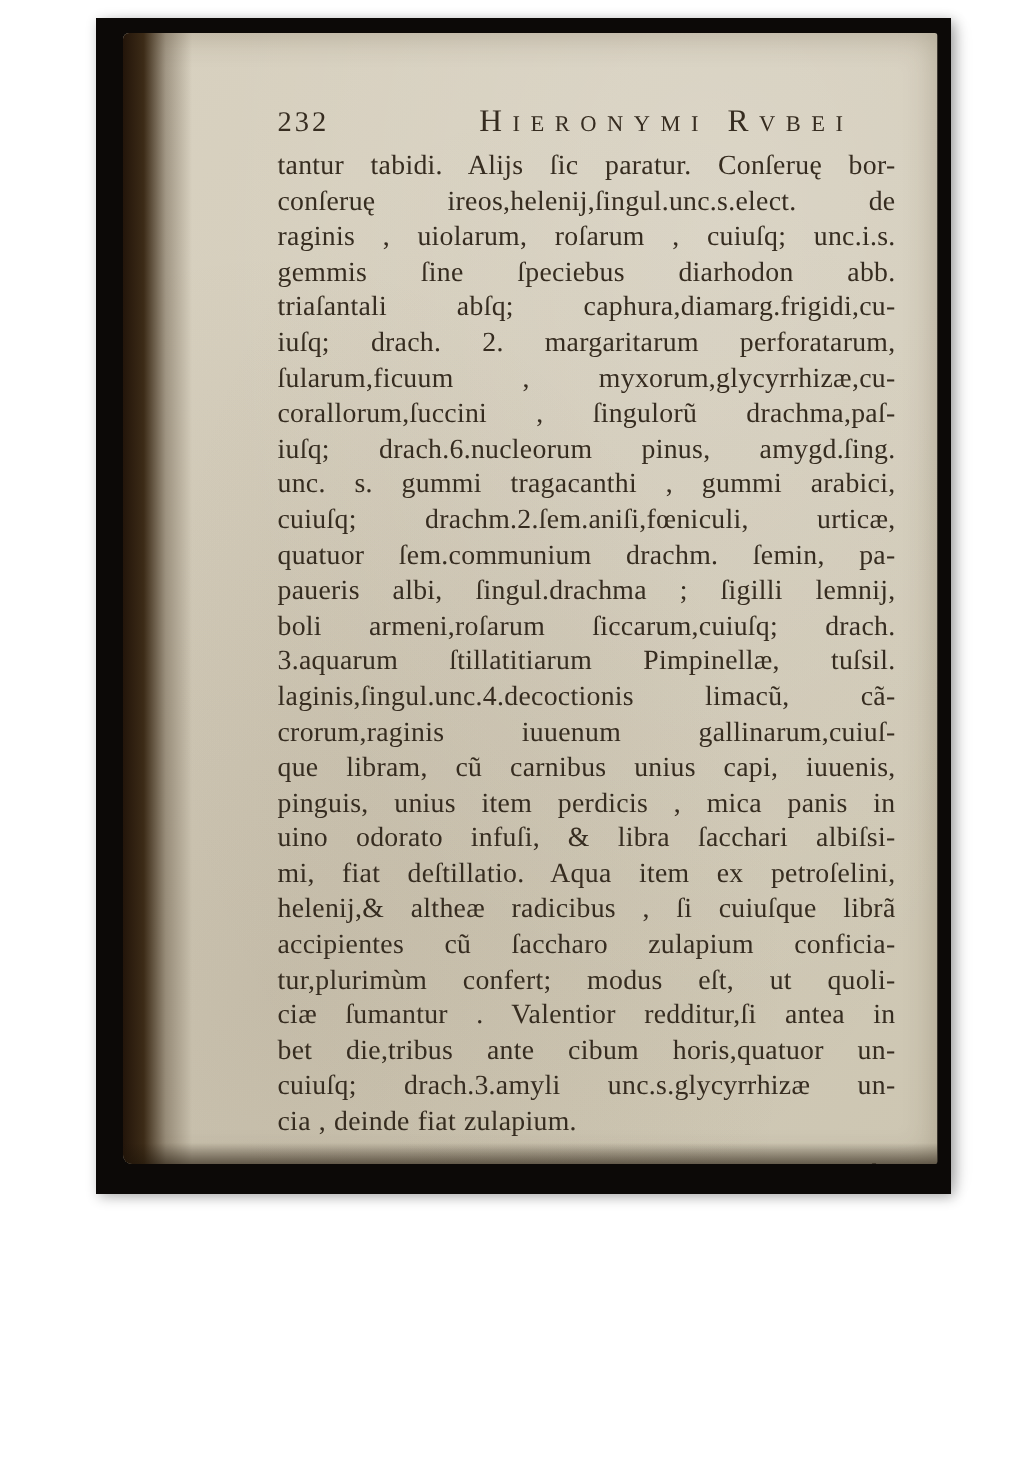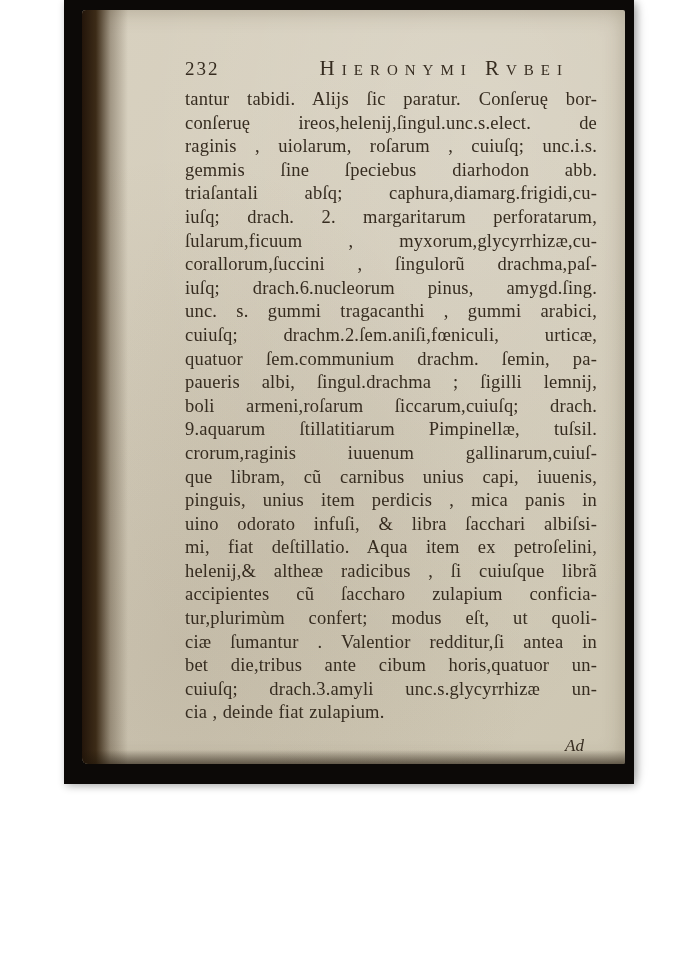--- a/index.html
+++ b/index.html
@@ -8,21 +8,21 @@
     --paper:#d3ccba;
     --ink:#362c20;
     --gutter:#23150a;
   }
   *{margin:0;padding:0;box-sizing:border-box;}
   html,body{width:690px;height:976px;overflow:hidden;background:var(--backdrop);}
   body{font-family:"Liberation Serif","DejaVu Serif",serif;position:relative;}
 
   
   .photo{
-    position:absolute;left:64px;top:0;width:570px;height:784px;
+    position:absolute;left:64px;top:12px;width:570px;height:784px;
     background:var(--frame);
     box-shadow:2px 2px 8px rgba(0,0,0,0.30), 8px 0 12px -6px rgba(0,0,0,0.18);
   }
 
   
   .page{
     position:absolute;left:18px;top:10px;right:9px;bottom:20px;
     background:
       radial-gradient(ellipse at 72% 18%, rgba(255,255,255,0.16), transparent 60%),
       radial-gradient(ellipse at 18% 85%, rgba(92,72,44,0.12), transparent 55%),
@@ -112,21 +112,22 @@
           <div class="line">triaſantali abſq; caphura,diamarg.frigidi,cu-</div>
           <div class="line">iuſq; drach. 2. margaritarum perforatarum,</div>
           <div class="line">ſularum,ficuum , myxorum,glycyrrhizæ,cu-</div>
           <div class="line">corallorum,ſuccini , ſingulorũ drachma,paſ-</div>
           <div class="line">iuſq; drach.6.nucleorum pinus, amygd.ſing.</div>
           <div class="line">unc. s. gummi tragacanthi , gummi arabici,</div>
           <div class="line">cuiuſq; drachm.2.ſem.aniſi,fœniculi, urticæ,</div>
           <div class="line">quatuor ſem.communium drachm. ſemin, pa-</div>
           <div class="line">paueris albi, ſingul.drachma ; ſigilli lemnij,</div>
           <div class="line">boli armeni,roſarum ſiccarum,cuiuſq; drach.</div>
-          <div class="line">9.aquarum ſtillatitiarum Pimpinellæ, tuſsil.</div>
+          <div class="line">3.aquarum ſtillatitiarum Pimpinellæ, tuſsil.</div>
+          <div class="line">laginis,ſingul.unc.4.decoctionis limacũ, cã-</div>
           <div class="line">crorum,raginis iuuenum gallinarum,cuiuſ-</div>
           <div class="line">que libram, cũ carnibus unius capi, iuuenis,</div>
           <div class="line">pinguis, unius item perdicis , mica panis in</div>
           <div class="line">uino odorato infuſi, &amp; libra ſacchari albiſsi-</div>
           <div class="line">mi, fiat deſtillatio. Aqua item ex petroſelini,</div>
           <div class="line">helenij,&amp; altheæ radicibus , ſi cuiuſque librã</div>
           <div class="line">accipientes cũ ſaccharo zulapium conficia-</div>
           <div class="line">tur,plurimùm confert; modus eſt, ut quoli-</div>
           <div class="line">ciæ ſumantur . Valentior redditur,ſi antea in</div>
           <div class="line">bet die,tribus ante cibum horis,quatuor un-</div>

